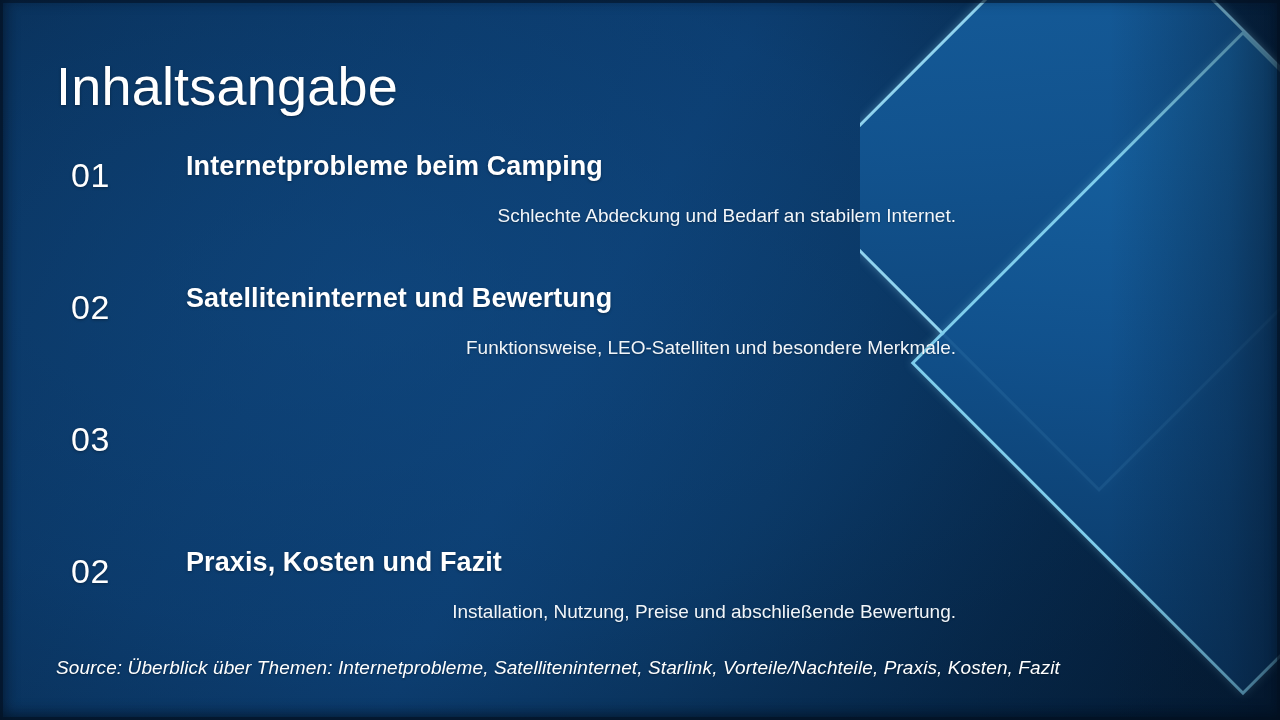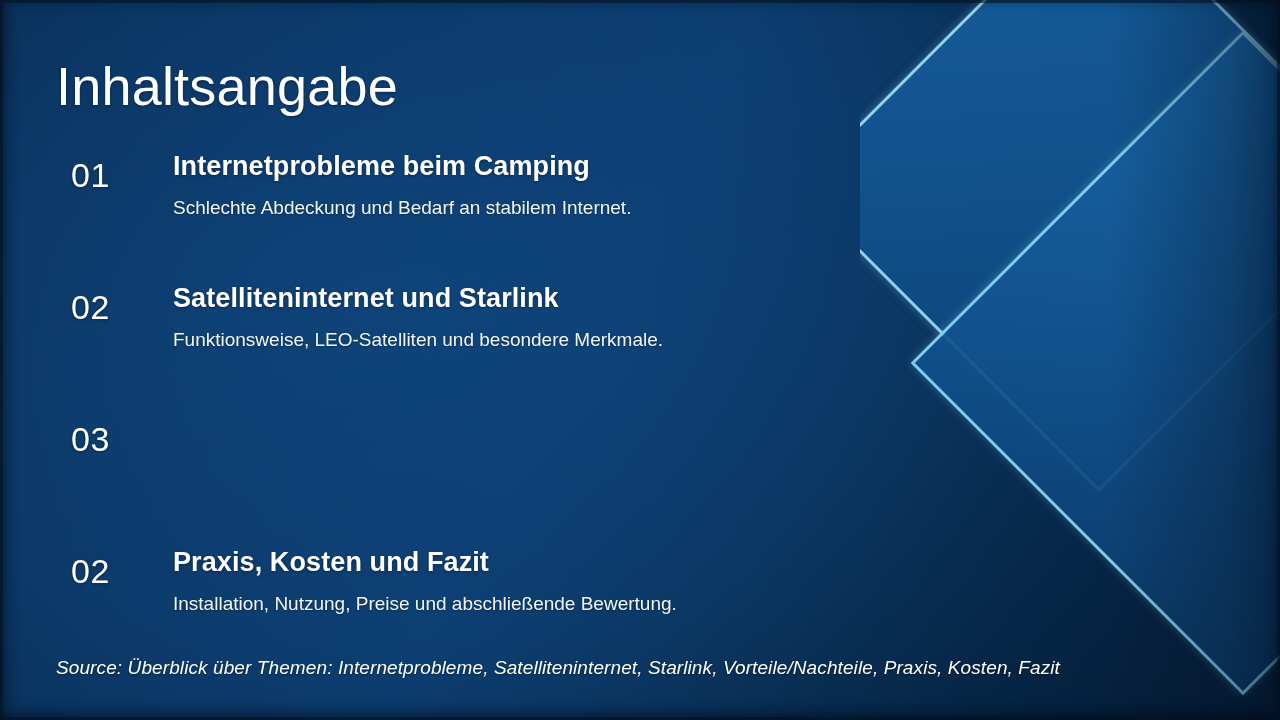--- a/index.html
+++ b/index.html
@@ -133,39 +133,40 @@
     top: 6px;
     width: 100px;
     font-size: 34px;
     font-weight: 400;
     color: #ffffff;
     letter-spacing: 0.5px;
     text-shadow: 0 1px 3px rgba(0,0,0,0.35);
   }
   .toc-body {
     position: absolute;
-    left: 117px;
+    left: 130px;
     top: 0;
     right: 0;
   }
   .toc-head {
     font-size: 27px;
     font-weight: 700;
     color: #ffffff;
     line-height: 1.2;
     letter-spacing: 0.1px;
     text-shadow: 0 1px 3px rgba(0,0,0,0.35);
   }
   .toc-desc {
-    margin-top: 14px;
+    margin-top: 22px;
     font-size: 19px;
     font-weight: 400;
     color: #f2f6fa;
     line-height: 1.25;
     text-shadow: 0 1px 2px rgba(0,0,0,0.30);
+    text-align: right;
   }
 
   .source-note {
     position: absolute;
     left: 56px;
     top: 657px;
     font-size: 19px;
     font-style: italic;
     font-weight: 400;
     color: #ffffff;
@@ -201,21 +202,21 @@
         <div class="toc-num">01</div>
         <div class="toc-body">
           <div class="toc-head">Internetprobleme beim Camping</div>
           <div class="toc-desc">Schlechte Abdeckung und Bedarf an stabilem Internet.</div>
         </div>
       </div>
 
       <div class="toc-item">
         <div class="toc-num">02</div>
         <div class="toc-body">
-          <div class="toc-head">Satelliteninternet und Starlink</div>
+          <div class="toc-head">Satelliteninternet und Bewertung</div>
           <div class="toc-desc">Funktionsweise, LEO-Satelliten und besondere Merkmale.</div>
         </div>
       </div>
 
       <div class="toc-item">
         <div class="toc-num">03</div>
       </div>
 
       <div class="toc-item">
         <div class="toc-num">02</div>

